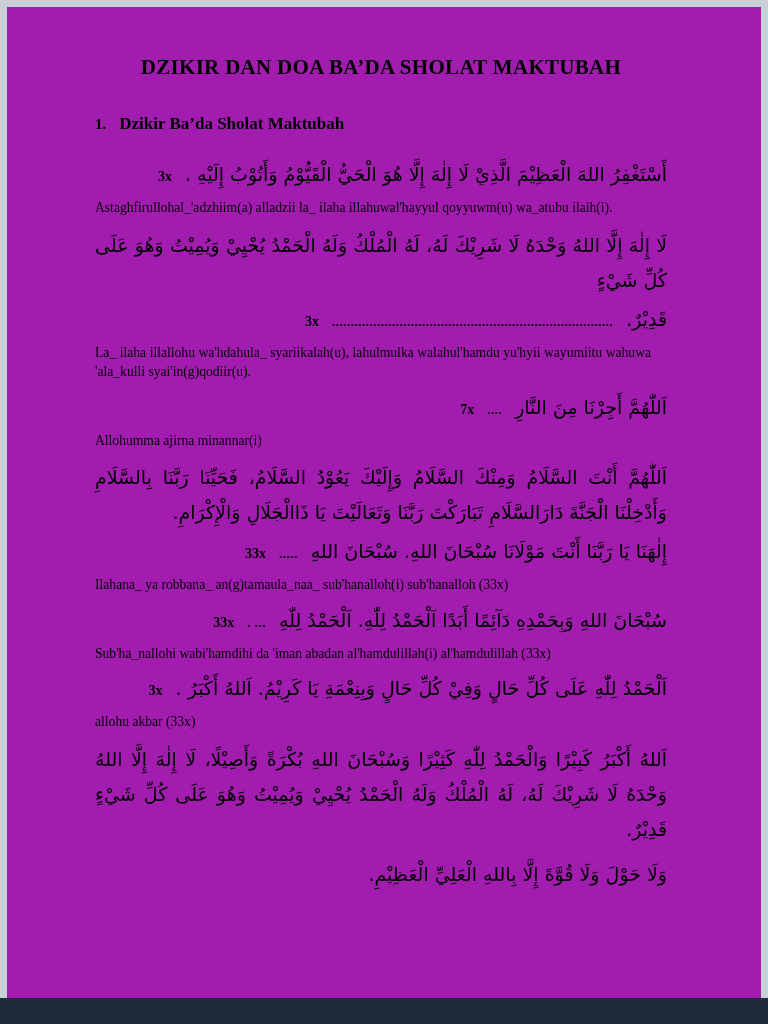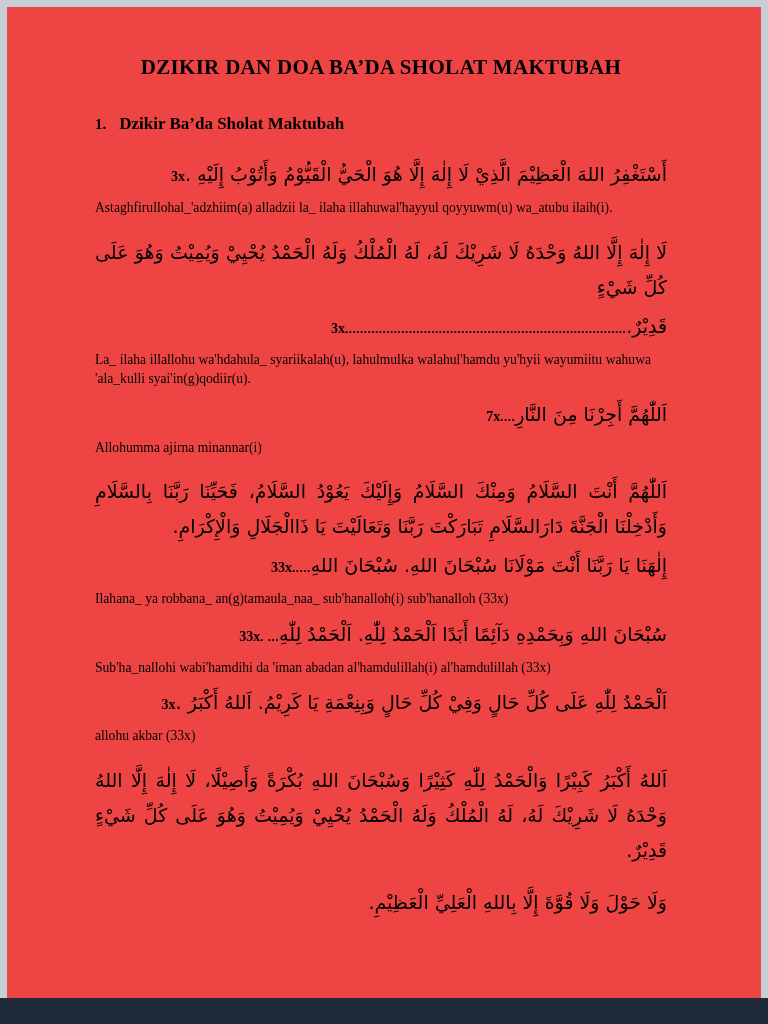--- a/index.html
+++ b/index.html
@@ -16,21 +16,21 @@
     position: relative;
     width: 768px;
     height: 1024px;
   }
   .page {
     position: absolute;
     left: 7px;
     top: 7px;
     width: 754px;
     height: 991px;
-    background: #ef4444;
+    background: #a21caf;
     box-sizing: border-box;
     padding: 40px 94px 0 88px;
   }
   .doc-title {
     font-size: 21px;
     font-weight: 700;
     text-align: center;
     letter-spacing: 0.3px;
     margin: 8px 0 34px 0;
   }
@@ -50,29 +50,30 @@
     margin: 2px 16px 9px 0;
   }
   .latin-block { margin: 2px 0 9px 0; }
   .latin-block .latin { margin: 0; }
   .justify-last { text-align: justify; text-align-last: justify; }
   .right-line { text-align: left; }
   .arabic-line {
     display: flex;
     justify-content: flex-end;
     align-items: baseline;
+    gap: 13px;
     font-size: 19px;
     line-height: 33px;
     margin: 3px 0 5px 0;
   }
   .arabic-par {
     font-size: 19px;
     line-height: 35px;
     text-align: justify;
-    margin: 17px 0 5px 0;
+    margin: 10px 0 5px 0;
   }
   .ar { font-family: "DejaVu Sans", sans-serif; direction: rtl; unicode-bidi: isolate; }
   .count {
     font-family: "Liberation Serif", serif;
     font-weight: 700;
     font-size: 14px;
     white-space: nowrap;
   }
   .dots {
     font-family: "Liberation Serif", serif;

